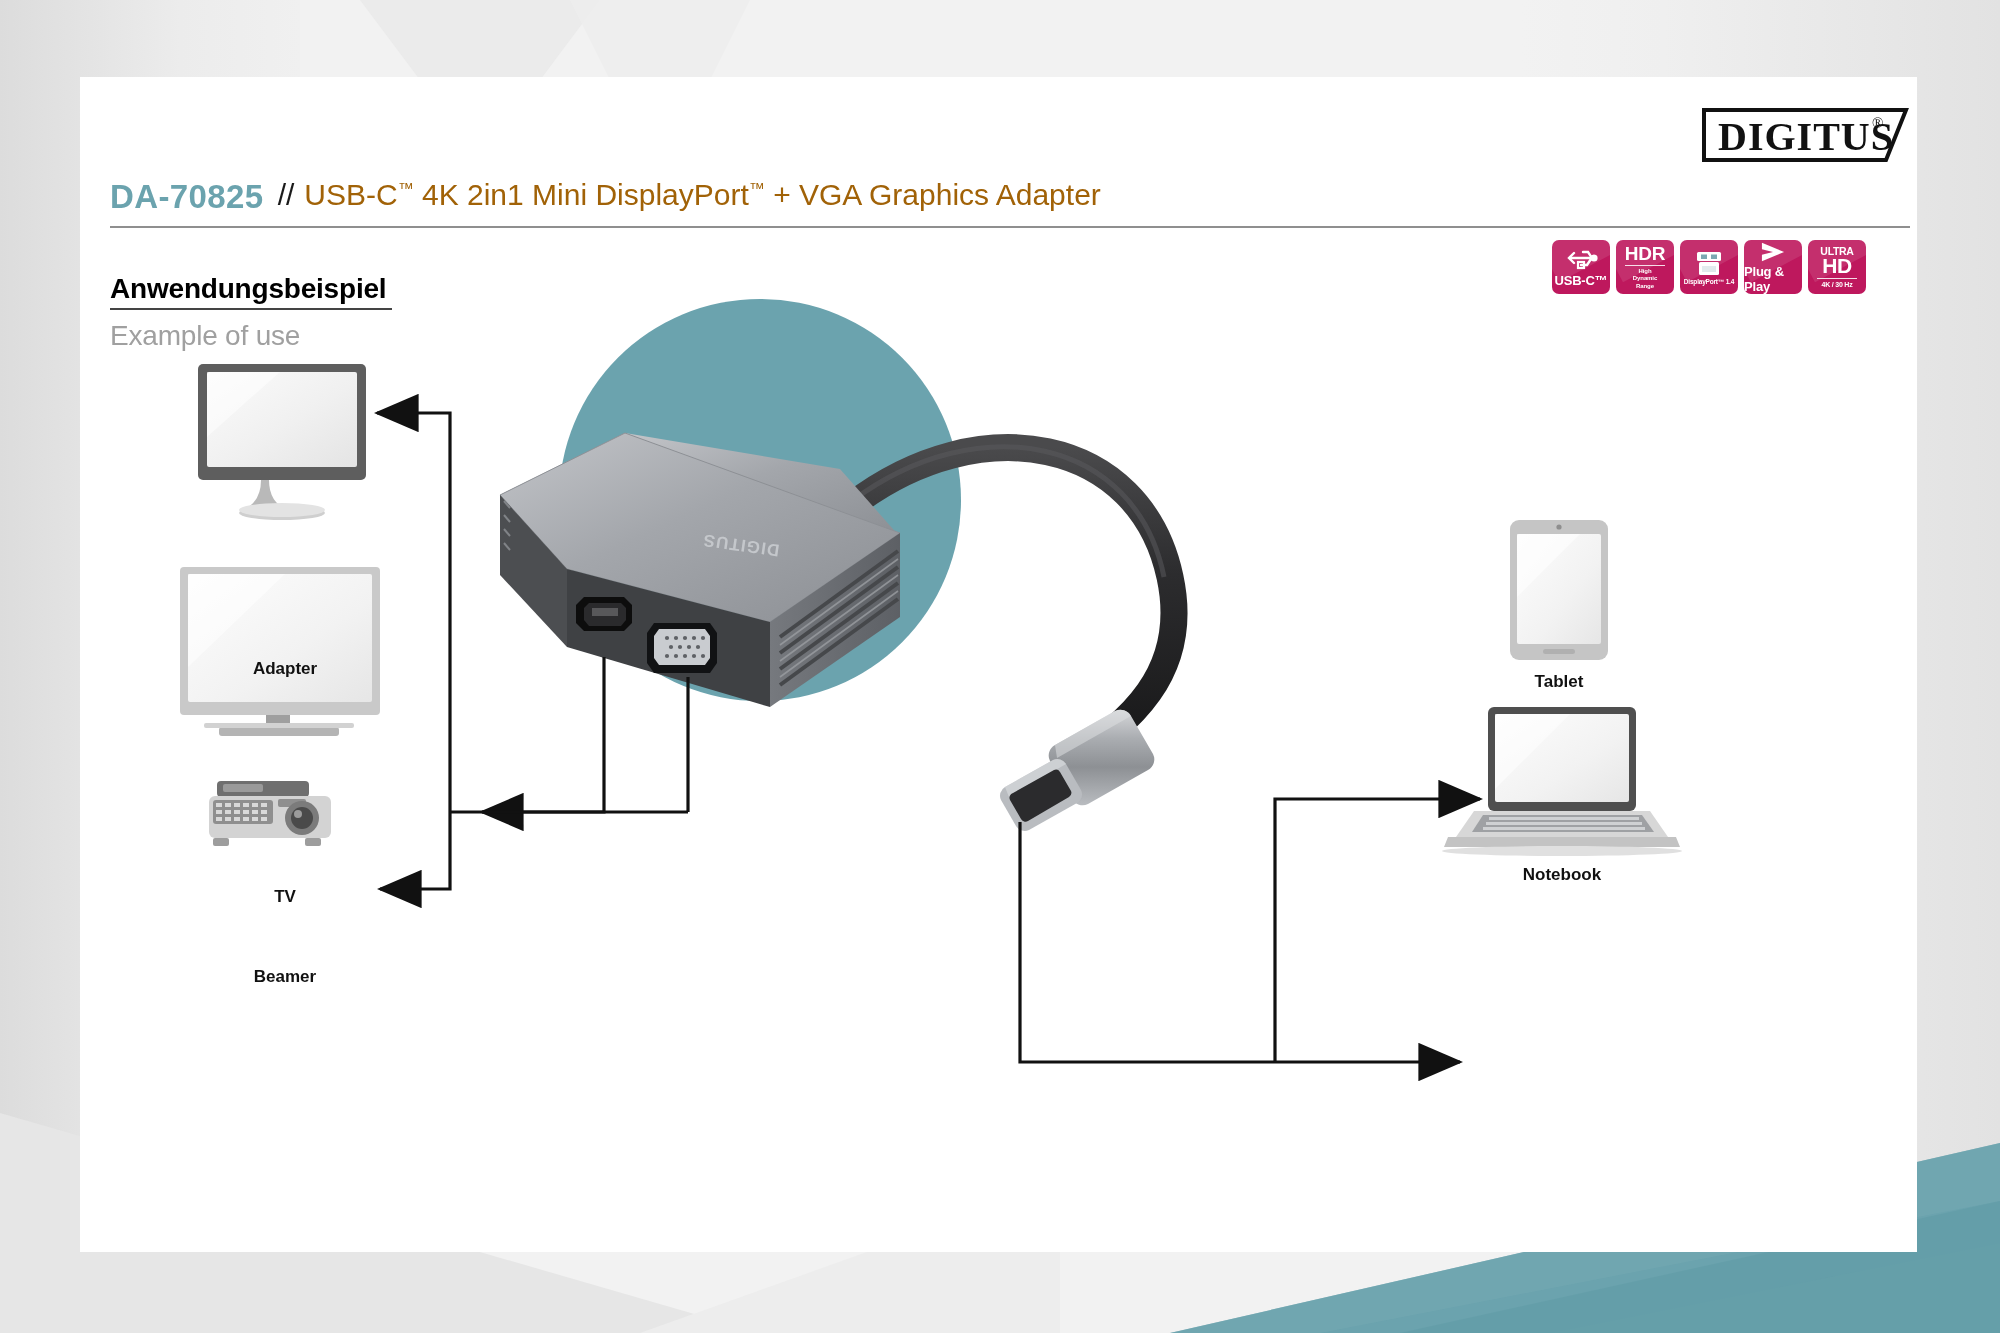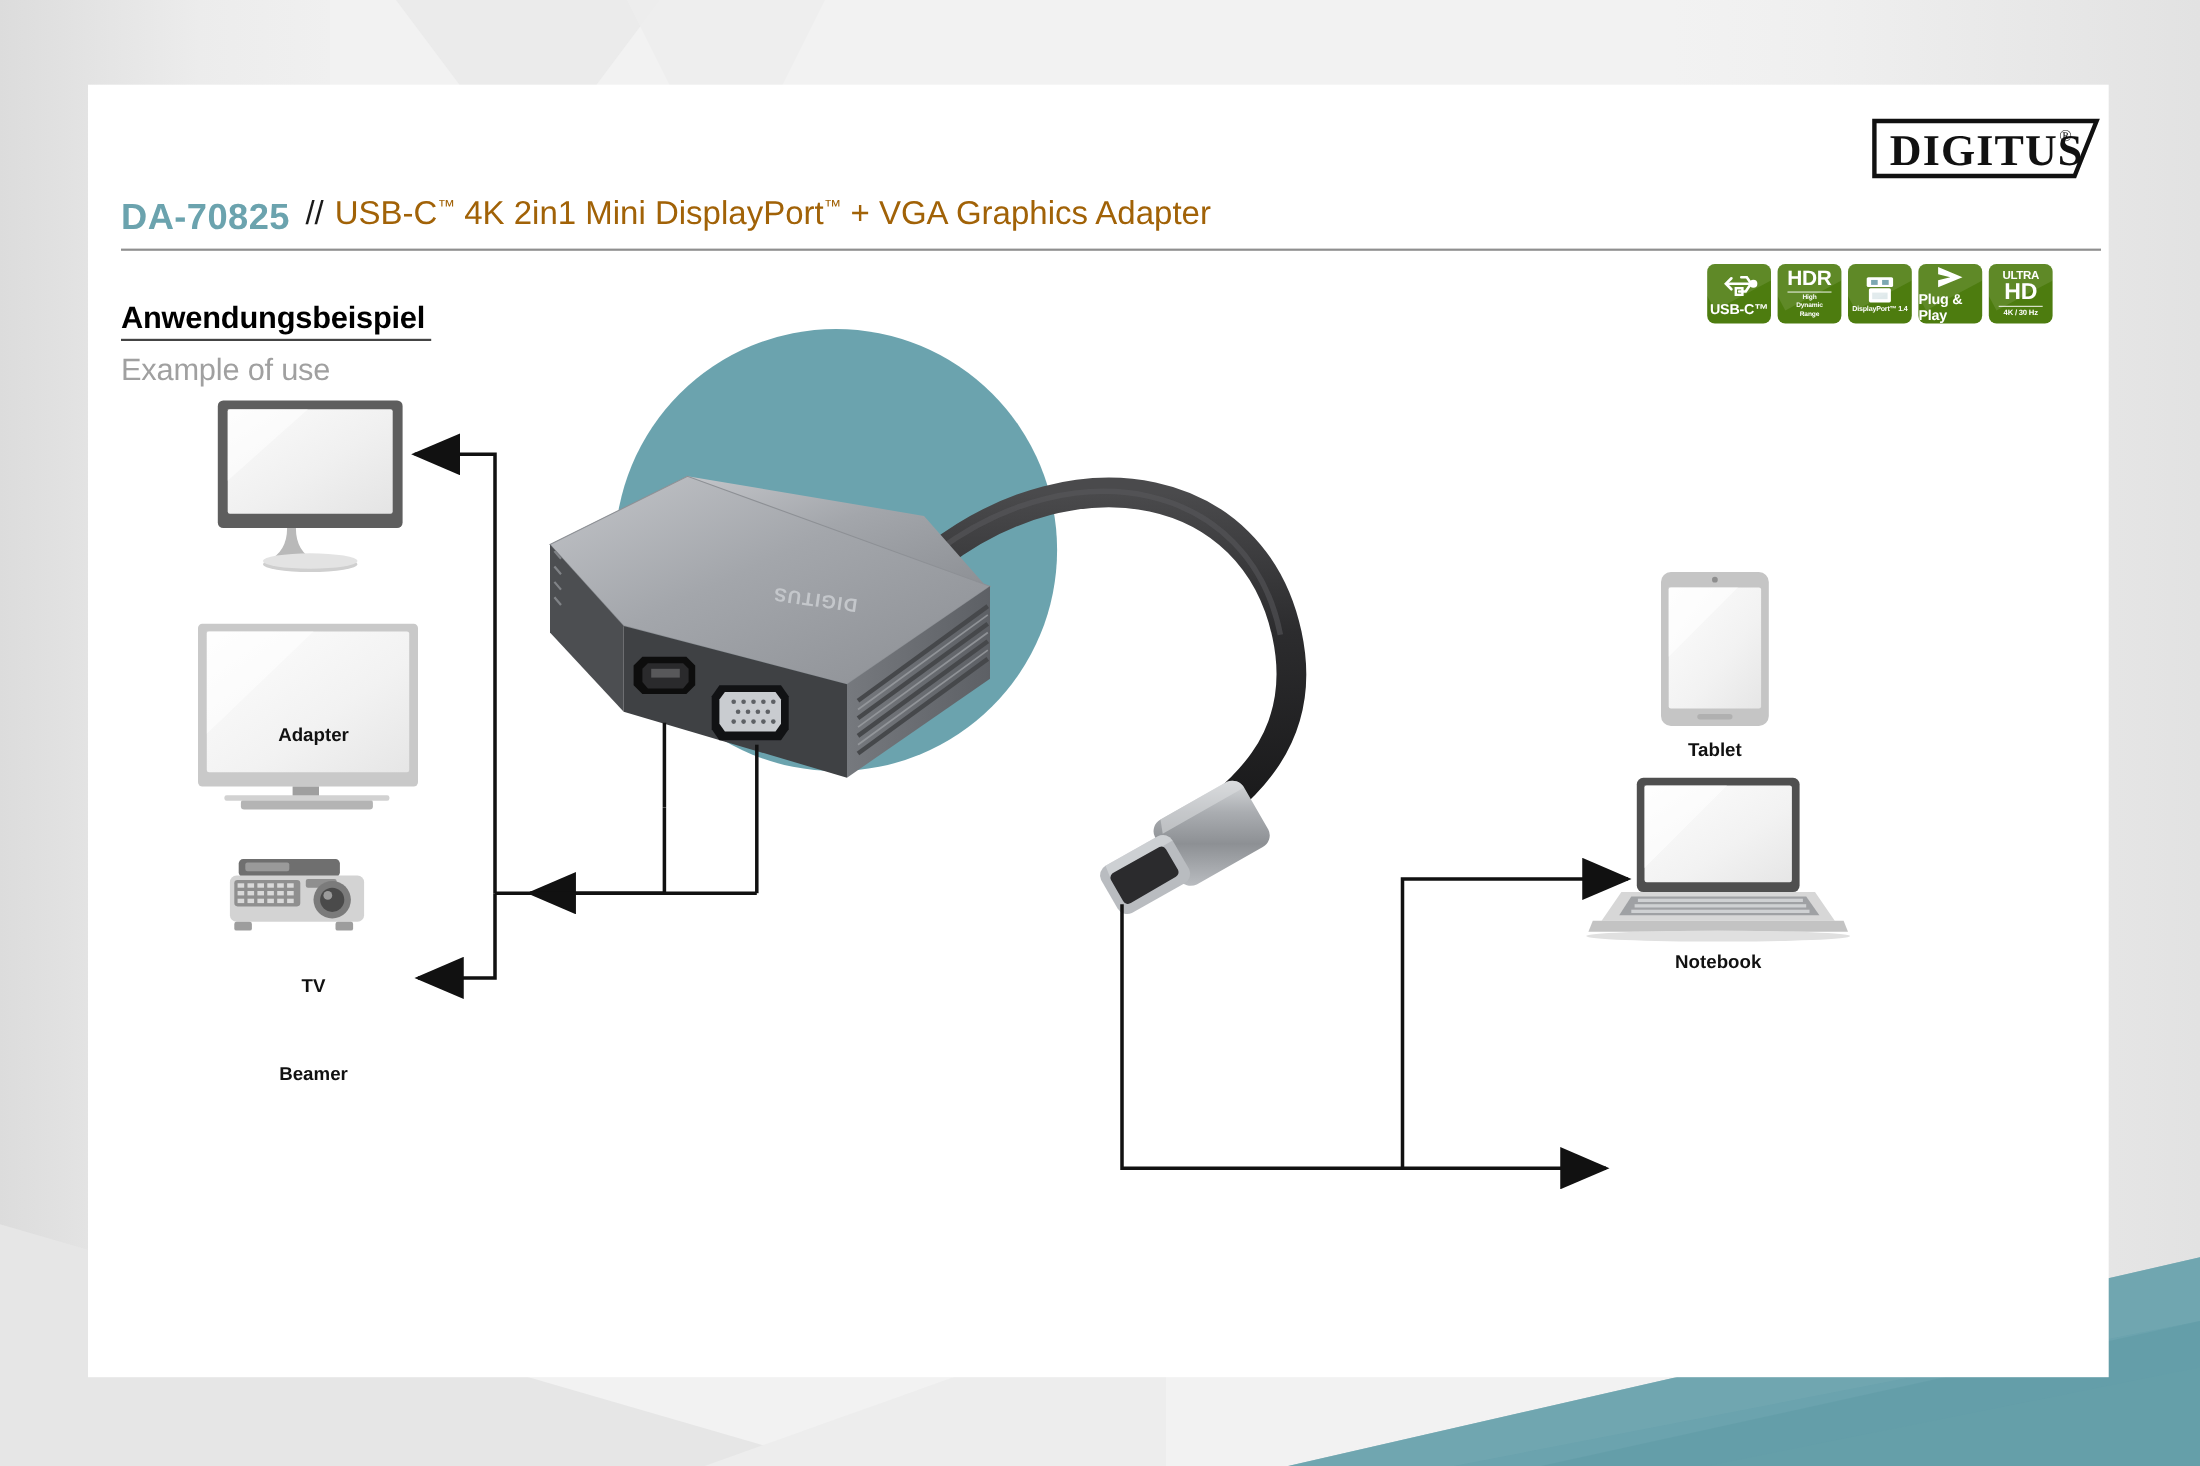--- a/index.html
+++ b/index.html
@@ -57,21 +57,21 @@
 
   
   #h-de{position:absolute;left:110px;top:273px;font-size:28px;font-weight:bold;
      color:#000000;letter-spacing:-.2px;}
   #h-de-rule{position:absolute;left:110px;top:308px;width:282px;height:2px;background:#444;}
   #h-en{position:absolute;left:110px;top:320px;font-size:28px;font-weight:normal;
      color:#a0a0a0;letter-spacing:-.2px;}
 
   
   #badges{position:absolute;left:1552px;top:240px;display:flex;gap:6px;}
-  .badge{width:58px;height:54px;background:#4d7c0f;border-radius:7px;
+  .badge{width:58px;height:54px;background:#be185d;border-radius:7px;
      display:flex;flex-direction:column;align-items:center;justify-content:center;
      color:#ffffff;position:relative;overflow:hidden;}
   .badge .shine{position:absolute;left:-10px;top:-26px;width:90px;height:50px;
      background:rgba(255,255,255,.10);transform:rotate(-28deg);pointer-events:none;}
   .badge .bt{font-size:15px;font-weight:bold;line-height:1;letter-spacing:-.3px;}
   .badge .bs{font-size:6px;font-weight:bold;line-height:1.25;text-align:center;
      letter-spacing:-.1px;}
   .badge .bsep{width:40px;height:1px;background:rgba(255,255,255,.85);margin:2px 0;}
   .badge .blabel{font-size:13px;font-weight:bold;letter-spacing:-.2px;}
   .badge svg{display:block;}

